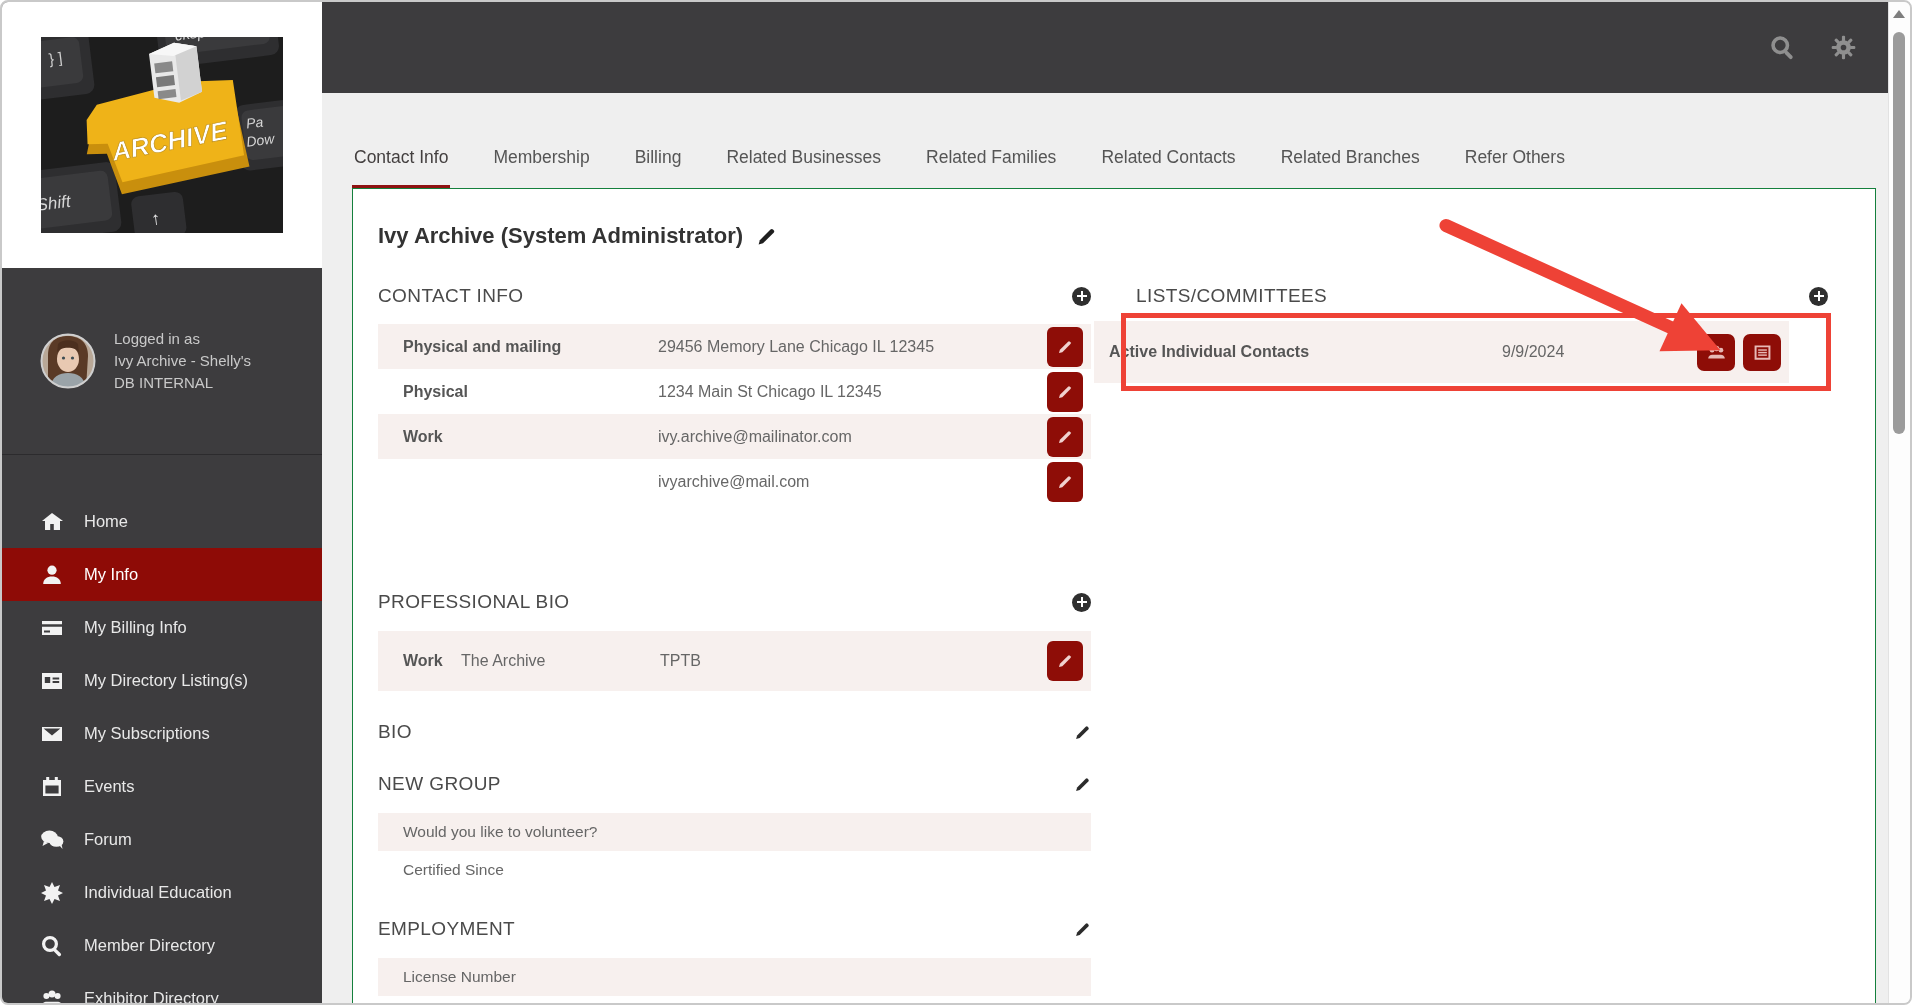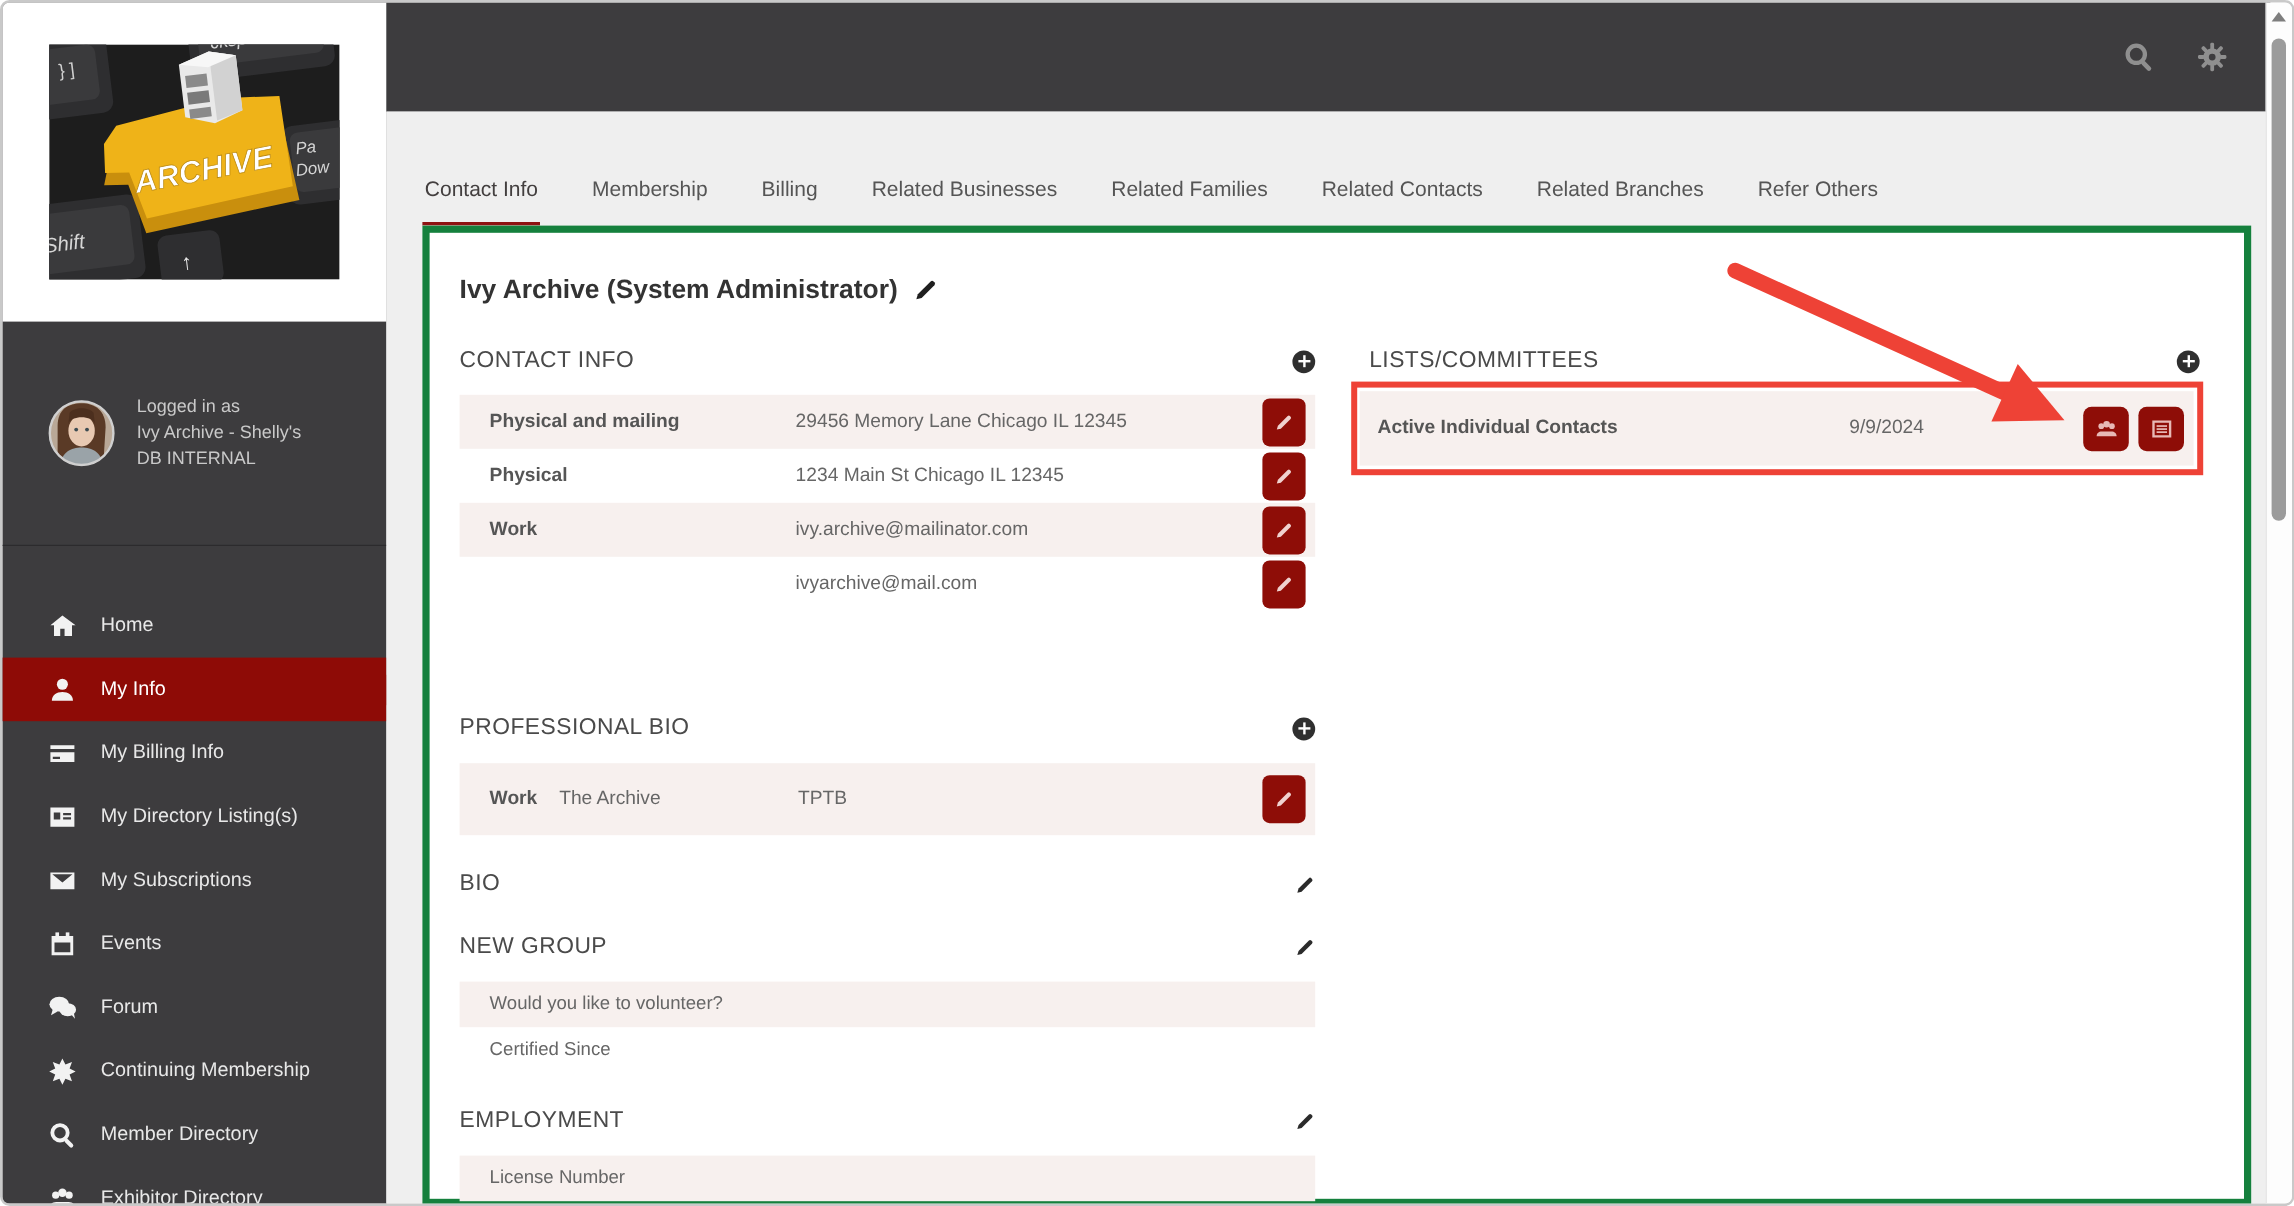--- a/index.html
+++ b/index.html
@@ -27,21 +27,21 @@
   .scrollbar{position:absolute;right:0;top:0;width:22px;height:100%;background:#fdfdfd;
     border-left:1px solid #e2e2e2;box-sizing:border-box;}
   .sb-up{position:absolute;left:4px;top:8px;width:0;height:0;border-left:6px solid transparent;
     border-right:6px solid transparent;border-bottom:8px solid #7e7e7e;}
   .sb-thumb{position:absolute;left:4px;top:30px;width:12px;height:402px;background:#9b9b9b;border-radius:7px;}
   
   .page{position:absolute;left:320px;top:91px;right:22px;bottom:0;background:#efefef;}
   .tabs{position:absolute;left:30px;top:0;height:95px;display:flex;align-items:flex-end;gap:41px;}
   .tab{padding:0 2px 20px 2px;font-size:17.5px;color:#555;cursor:pointer;white-space:nowrap;}
   .tab.active{color:#433f3f;border-bottom:3px solid #8e1212;padding-bottom:17px;}
-  .card{position:absolute;left:30px;top:95px;right:12px;bottom:-2px;background:#fff;border:6px solid #15803d;}
+  .card{position:absolute;left:30px;top:95px;right:12px;bottom:-2px;background:#fff;border:1px solid #15803d;}
   .title-row{position:absolute;left:25px;top:34px;display:flex;align-items:center;gap:13px;}
   .page-title{font-size:22px;font-weight:bold;color:#333;}
   .sec-header{position:absolute;display:flex;align-items:center;justify-content:space-between;
     font-size:19px;color:#4a4a4a;letter-spacing:.4px;}
   .plus-circle{width:19px;height:19px;border-radius:50%;background:#2f2f2f;position:relative;cursor:pointer;flex:0 0 19px;}
   .plus-circle::before,.plus-circle::after{content:"";position:absolute;background:#fff;}
   .plus-circle::before{left:4.5px;top:8.5px;width:10px;height:2px;}
   .plus-circle::after{left:8.5px;top:4.5px;width:2px;height:10px;}
   .pencil-sm{width:17px;height:17px;color:#2b2b2b;cursor:pointer;}
   .pencil-title{width:21px;height:21px;color:#1f1f1f;cursor:pointer;}
@@ -53,21 +53,21 @@
   .edit-btn{width:36px;height:40px;border:none;border-radius:6px;background:#8e0d07;margin-right:8px;
     display:flex;align-items:center;justify-content:center;cursor:pointer;}
   .edit-btn .pic{width:16px;height:16px;color:#f0d2cf;}
   .bio-row{height:60px;}
   .bio-row .cell-label{width:83px;padding-left:25px;font-weight:bold;color:#555;box-sizing:border-box;}
   .bio-row .cell-org{width:199px;}
   .bio-row .cell-title{flex:1;}
   .row.slim{height:38px;font-size:15.5px;color:#666;}
   .row.slim .cell-text{padding-left:25px;}
   
-  .lists-row{position:absolute;left:775px;top:132px;width:695px;height:62px;background:#f7f0ee;
+  .lists-row{position:absolute;left:741px;top:132px;width:695px;height:62px;background:#f7f0ee;
     display:flex;align-items:center;font-size:16px;}
   .lists-row .l-name{padding-left:15px;font-weight:bold;color:#555;width:380px;box-sizing:border-box;}
   .lists-row .l-date{color:#666;flex:1;margin-left:28px;}
   .sq-btn{width:38px;height:37px;border:none;border-radius:7px;background:#8e0d07;margin-right:8px;
     display:flex;align-items:center;justify-content:center;cursor:pointer;}
   .sq-btn .bicon{width:19px;height:19px;color:#e7b9b6;}
   
   .anno-rect{position:absolute;left:768px;top:124px;width:710px;height:78px;box-sizing:border-box;
     border:5px solid #ee4236;z-index:40;pointer-events:none;}
   .anno-arrow{position:absolute;inset:0;z-index:50;pointer-events:none;}
@@ -248,21 +248,21 @@
       <div class="nav-item">
         <svg class="nicon">
             <use href="#i-chat"></use>
           </svg>
         <span>Forum</span>
       </div>
       <div class="nav-item">
         <svg class="nicon">
             <use href="#i-seal"></use>
           </svg>
-        <span>Continuing Membership</span>
+        <span>Individual Education</span>
       </div>
       <div class="nav-item">
         <svg class="nicon">
             <use href="#i-search"></use>
           </svg>
         <span>Member Directory</span>
       </div>
       <div class="nav-item">
         <svg class="nicon">
             <use href="#i-users"></use>

